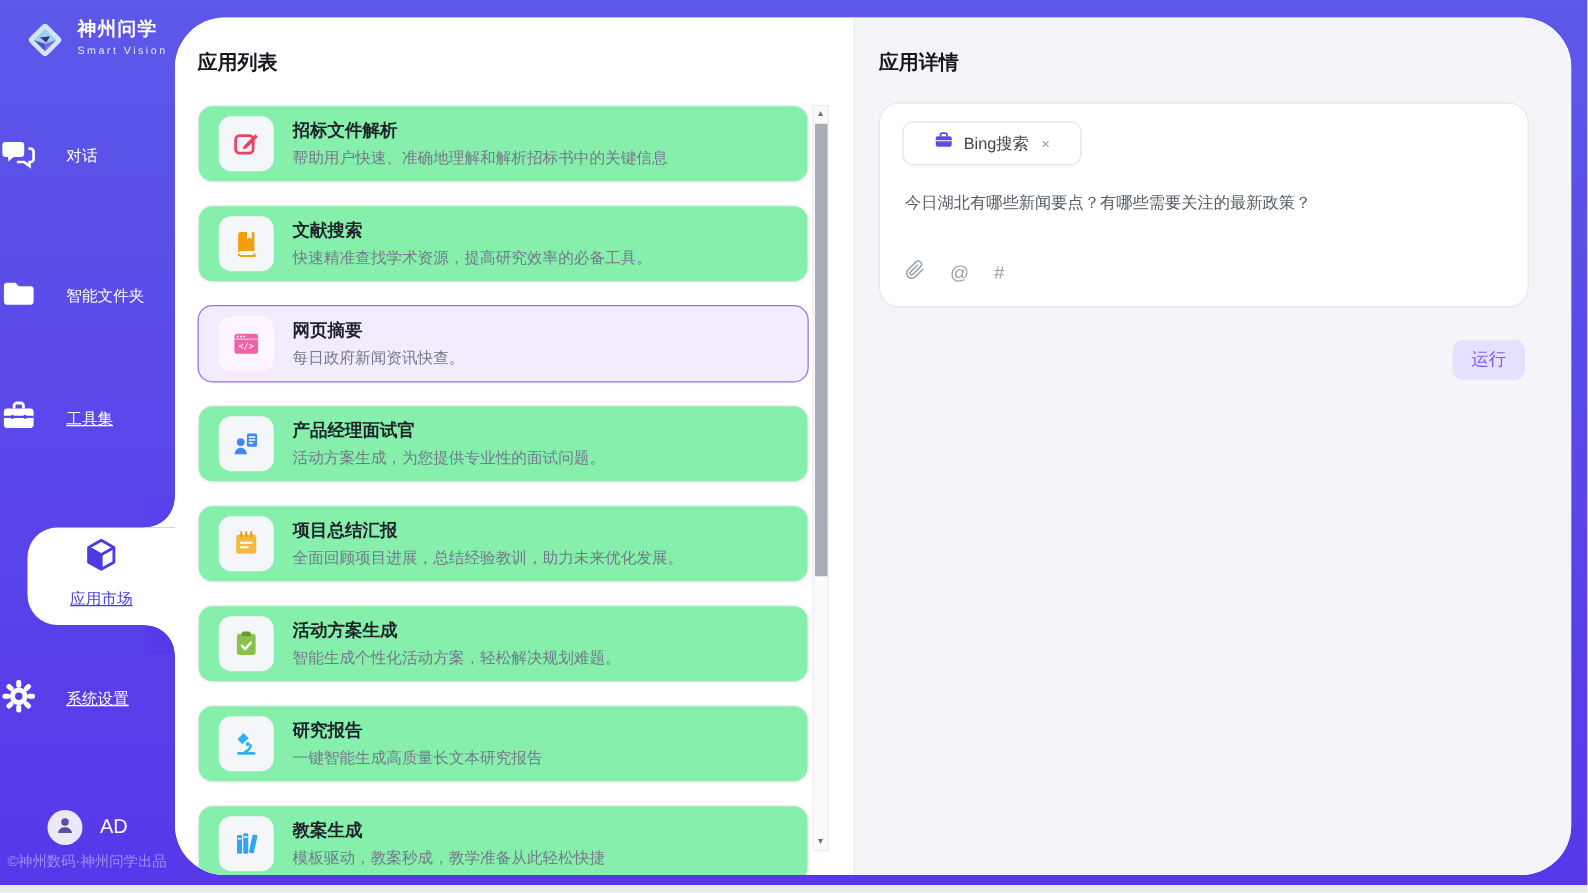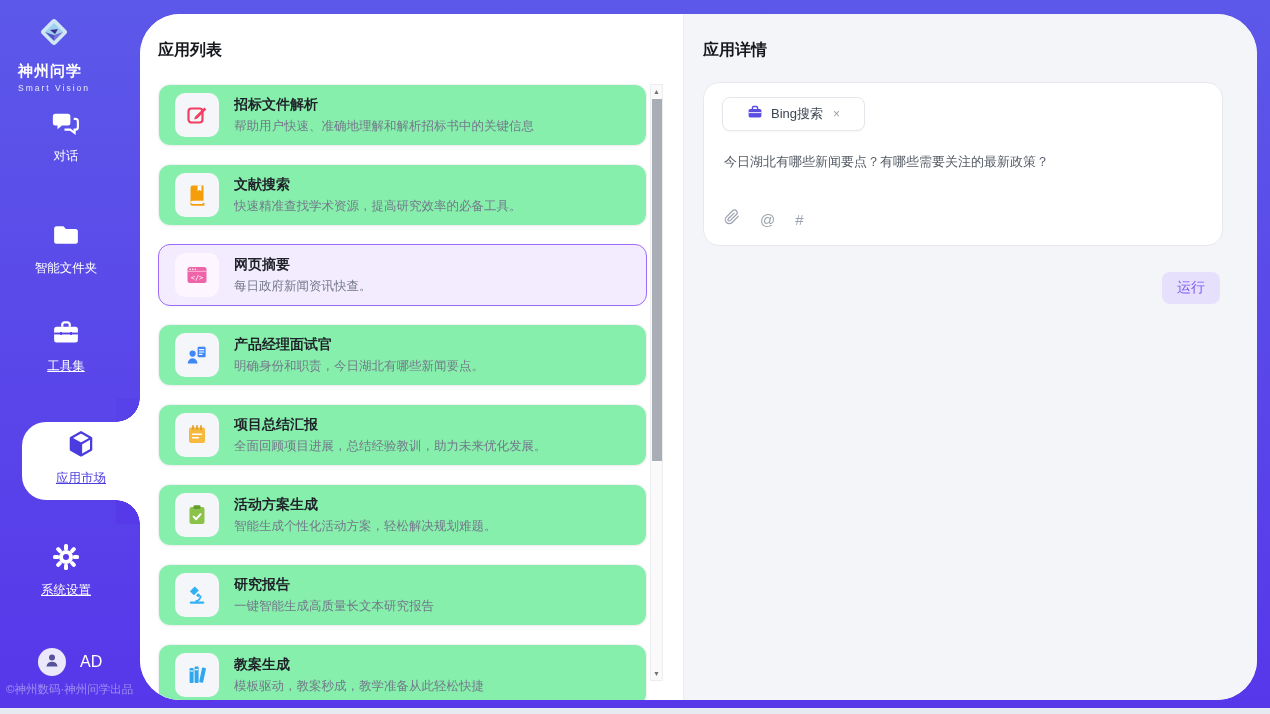--- a/index.html
+++ b/index.html
@@ -5,26 +5,26 @@
   * { box-sizing: border-box; margin: 0; padding: 0; }
   html,body { width:1270px; height:714px; overflow:hidden; }
   body {
     font-family:"Liberation Sans","DejaVu Sans",sans-serif;
     background:#e8eaf1; position:relative; color:#23262b;
   }
   
   .shell { position:absolute; left:0; top:0; width:1270px; height:708px;
     background:linear-gradient(180deg,#5c58e9 0%,#5737ea 100%); }
   
-  .logo { position:absolute; left:18px; top:14px; display:flex; align-items:center; gap:8px;flex-direction:column; }
+  .logo { position:absolute; left:18px; top:14px; display:flex; gap:8px; }
   .logo-text { display:flex; flex-direction:column; }
   .logo-name { color:#fff; font-size:15px; font-weight:700; letter-spacing:1px; }
   .logo-sub { color:#e8e9ff; font-size:8.5px; letter-spacing:2px; margin-top:2px; }
-  .nav-item { position:absolute; left:0; width:132px; display:flex; flex-direction:column;
-    align-items:center; gap:6px; cursor:pointer; }
+  .nav-item { position:absolute; left:0; width:132px; display:flex; flex-direction:row;
+    align-items:center; gap:23px; cursor:pointer; }
   .nav-label { color:#fff; font-size:12.5px; }
   .u { text-decoration:underline; }
   .nav-chat { top:108px; } .nav-folder { top:220px; } .nav-tools { top:318px; }
   .nav-settings { top:542px; }
   
   .active-bump { position:absolute; left:22px; top:422px; width:118px; height:78px;
     background:#fff; border-radius:24px 0 0 24px; }
   .conn { position:absolute; left:116px; width:24px; height:24px; background:#fff; }
   .conn-top { top:398px; background:radial-gradient(circle 24px at 0 0,#5742ea 0 23.5px,#fff 24px); }
   .conn-bottom { top:500px; background:radial-gradient(circle 24px at 0 100%,#563aea 0 23.5px,#fff 24px); }
@@ -236,21 +236,21 @@
           <div class="tile">
             <svg width="24" height="24" viewBox="0 0 24 24">
               <rect x="12.6" y="3.8" width="8" height="10.5" rx="1.2" fill="#3f86f6"></rect>
               <path d="M14.4 6.6h4.4M14.4 9h4.4M14.4 11.4h2.6" stroke="#fff" stroke-width="1.1" stroke-linecap="round"></path>
               <circle cx="7.6" cy="10.6" r="3.1" fill="#3f86f6"></circle>
               <path d="M2.6 20.4c.6-3.6 2.8-5.2 5-5.2s4.4 1.6 5 5.2z" fill="#3f86f6"></path>
             </svg>
           </div>
           <div class="ctext">
             <div class="ctitle">产品经理面试官</div>
-            <div class="cdesc">明确身份和职责，今日湖北有哪些新闻要点。</div>
+            <div class="cdesc">活动方案生成，为您提供专业性的面试问题。</div>
           </div>
         </div>
 
         <div class="card">
           <div class="tile">
             <svg width="24" height="24" viewBox="0 0 24 24">
               <rect x="4" y="4.6" width="16" height="15.4" rx="2" fill="#f6b93d"></rect>
               <path d="M8 2.8v3.4M12 2.8v3.4M16 2.8v3.4" stroke="#db961f" stroke-width="1.5" stroke-linecap="round"></path>
               <path d="M7.6 11.2h8.8M7.6 14.8h5.8" stroke="#fff" stroke-width="1.5" stroke-linecap="round"></path>
             </svg>

